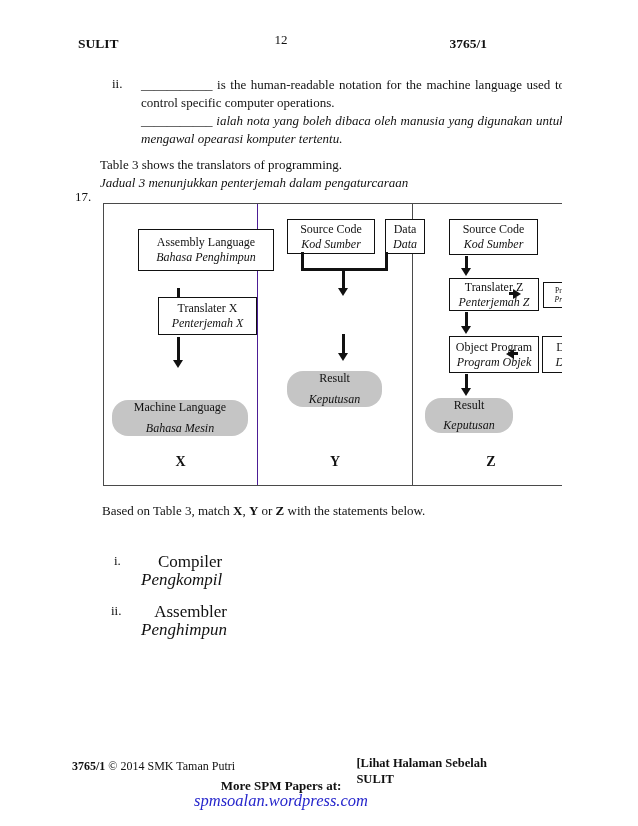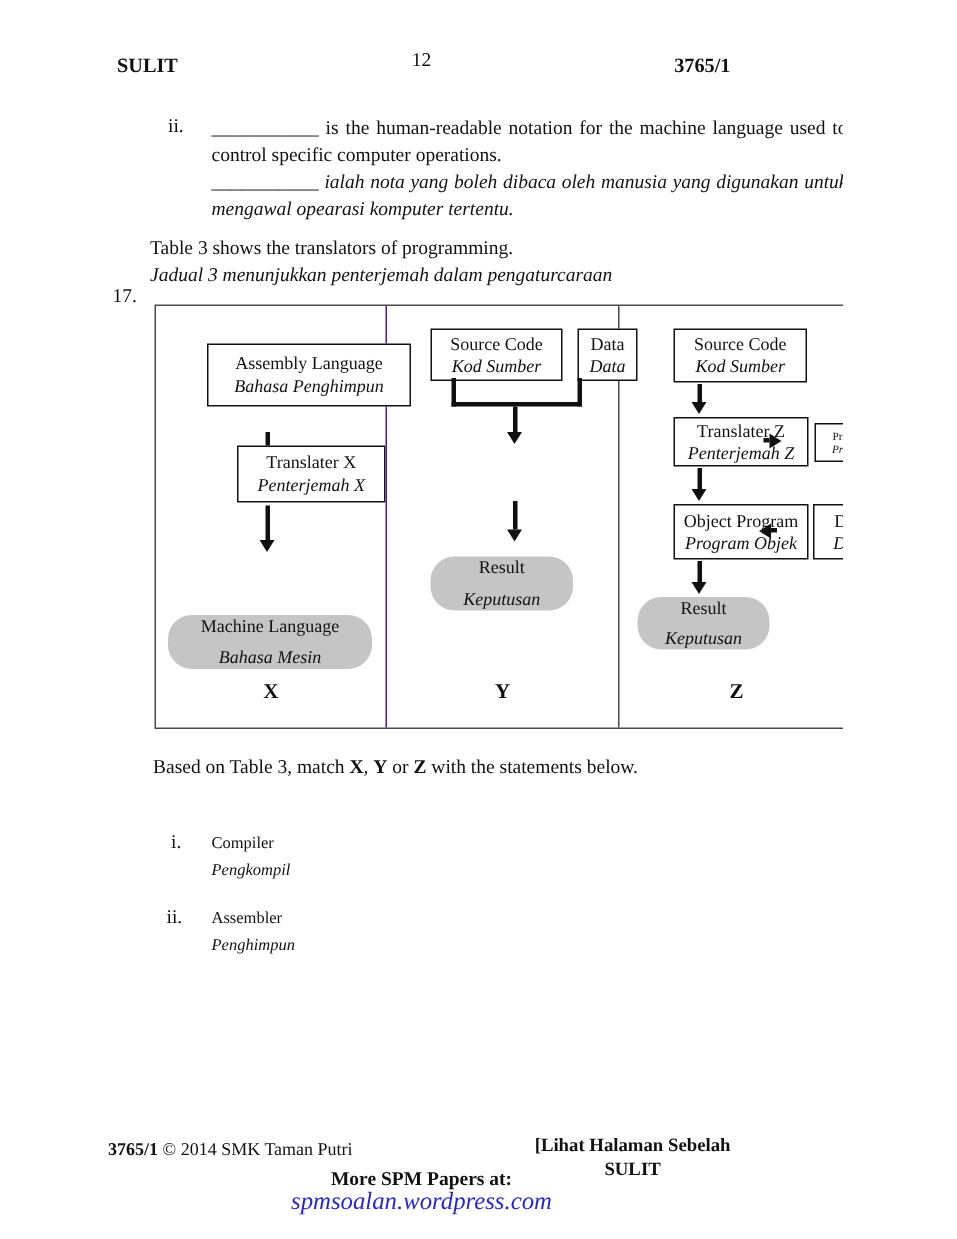--- a/index.html
+++ b/index.html
@@ -39,24 +39,24 @@
   .arrr::after{content:"";position:absolute;right:-8px;top:-3.5px;width:0;height:0;
       border-top:5px solid transparent;border-bottom:5px solid transparent;border-left:8px solid #111;}
   .arrl{position:absolute;height:3px;background:#111;}
   .arrl::before{content:"";position:absolute;left:-8px;top:-3.5px;width:0;height:0;
       border-top:5px solid transparent;border-bottom:5px solid transparent;border-right:8px solid #111;}
 
   .match-en{position:absolute;left:102px;top:503px;font-size:13px;}
   .match-ms{position:absolute;left:102px;top:521px;font-size:13px;font-style:italic;}
 
   .item-num{position:absolute;font-size:13px;}
-  .item-text{position:absolute;left:141px;font-size:11px;line-height:18px;}
+  .item-text{position:absolute;left:141px;font-size:17px;line-height:18px;text-align:right;}
 
   .f-left{position:absolute;left:72px;top:759px;font-size:12px;}
-  .f-right{position:absolute;right:75px;top:756px;font-size:12.5px;font-weight:bold;text-align:center;line-height:15.5px;}
+  .f-right{position:absolute;right:75px;top:756px;font-size:12.5px;font-weight:bold;text-align:left;line-height:15.5px;}
   .f-more{position:absolute;left:0;right:0;top:778px;text-align:center;font-size:13px;font-weight:bold;}
   .f-link{position:absolute;left:0;right:0;top:791px;text-align:center;font-size:16.5px;font-style:italic;color:#2626cc;}
   .f-link a{color:#2626cc;text-decoration:none;}
 </style>
 </head>
 <body>
 
 <div class="page">
 
   <span class="hdr-left">SULIT</span>
@@ -81,21 +81,21 @@
       <div class="bx" style="left:8px;top:25px;width:134px;height:40px;">
         <span>Assembly Language</span>
         <span class="i">Bahasa Penghimpun</span>
       </div>
       <div class="arrv" style="left:73px;top:84px;height:25px;"></div>
       <div class="bx" style="left:28px;top:93px;width:97px;height:36px;">
         <span>Translater X</span>
         <span class="i">Penterjemah X</span>
       </div>
       <div class="arrv" style="left:73px;top:133px;height:23px;"></div>
-      <div class="gray" style="left:8px;top:206px;width:136px;height:36px;">
+      <div class="gray" style="left:8px;top:196px;width:136px;height:36px;">
         <span>Machine Language</span>
         <span class="i">Bahasa Mesin</span>
       </div>
       <div class="col-label">X</div>
     </div>
 
     <div class="col coly">
       <div class="bx" style="left:3px;top:15px;width:86px;height:33px;">
         <span>Source Code</span>
         <span class="i">Kod Sumber</span>

